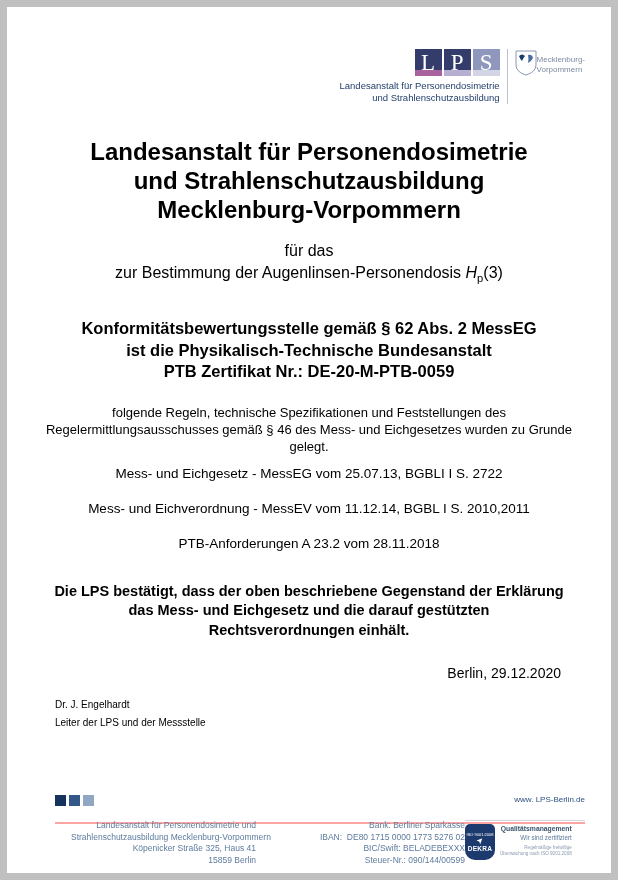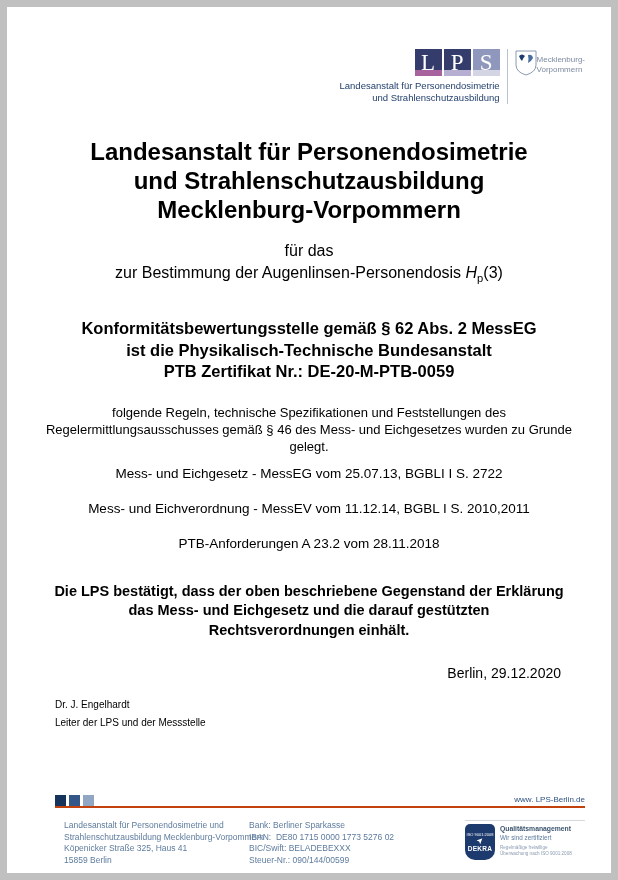--- a/index.html
+++ b/index.html
@@ -38,30 +38,30 @@
   .reg-first{margin-top:11px;}
   .declaration{margin:30px auto 0 auto;max-width:510px;text-align:center;font-size:14.5px;line-height:19.5px;font-weight:bold;}
   .date-line{margin-top:25px;padding-right:50px;text-align:right;font-size:14px;}
   .signer{margin-top:15px;padding-left:48px;font-size:10px;line-height:18px;text-align:left;}
   .italic{font-style:italic;}
   sub{font-size:70%;}
   
   .sep-row{
     position:absolute;left:48px;right:26px;top:788px;
     display:flex;align-items:flex-end;justify-content:space-between;
-    border-bottom:2px solid #c2410c;padding-bottom:0;text-align:center;
+    border-bottom:2px solid #fca5a5;padding-bottom:16px;text-align:center;
   }
   .squares{display:flex;gap:3px;}
   .sq{width:11px;height:11px;display:block;}
   .sq1{background:#16335c;} .sq2{background:#34578a;} .sq3{background:#90a6c3;}
   .website{font-size:8px;color:#2e5180;padding-bottom:2px;}
   .footer-cols{
-    position:absolute;left:57px;right:26px;top:813px;
+    position:absolute;left:64px;right:26px;top:813px;
     display:flex;align-items:flex-start;
-    color:#5d7b9d;font-size:8.5px;line-height:11.5px;
+    color:#5d7b9d;font-size:8.5px;line-height:11.5px;text-align:right;
   }
   .footer-col div{white-space:pre;}
   .col-address{width:185px;}
   .col-bank{flex:1;}
   .col-dekra{width:120px;display:flex;gap:5px;border-top:1px solid #d4d8dd;padding-top:3px;}
   .dekra-badge{
     width:30px;height:36px;background:#1d3a6e;border-radius:5px 5px 10px 10px;
     display:flex;flex-direction:column;align-items:center;justify-content:center;
     color:#fff;flex-shrink:0;
   }

